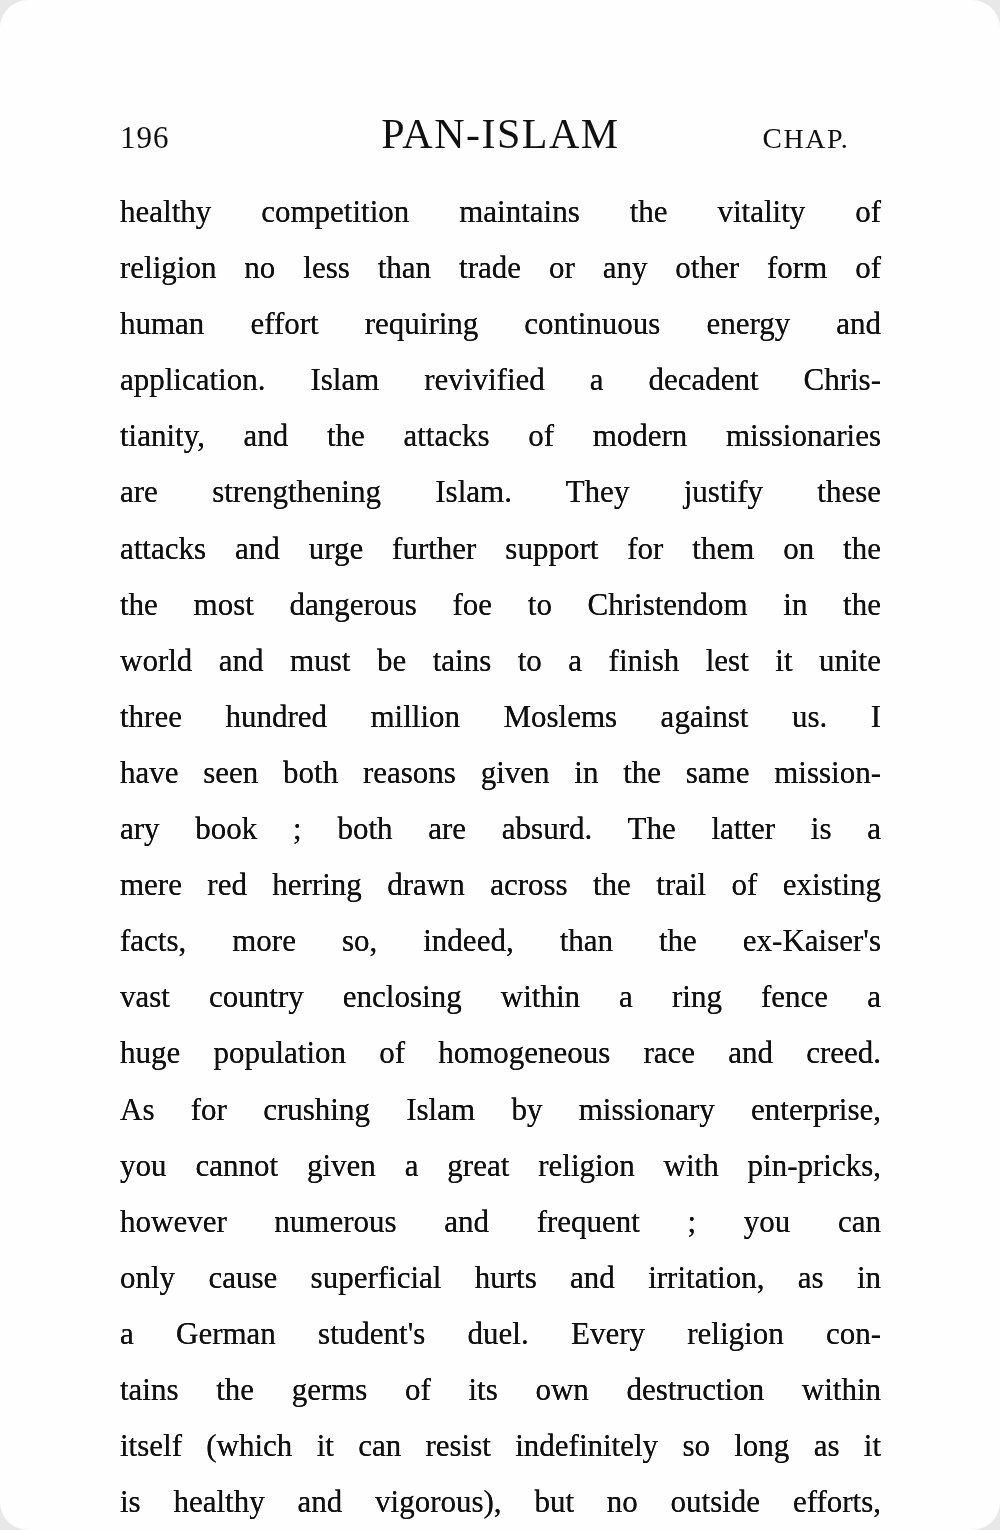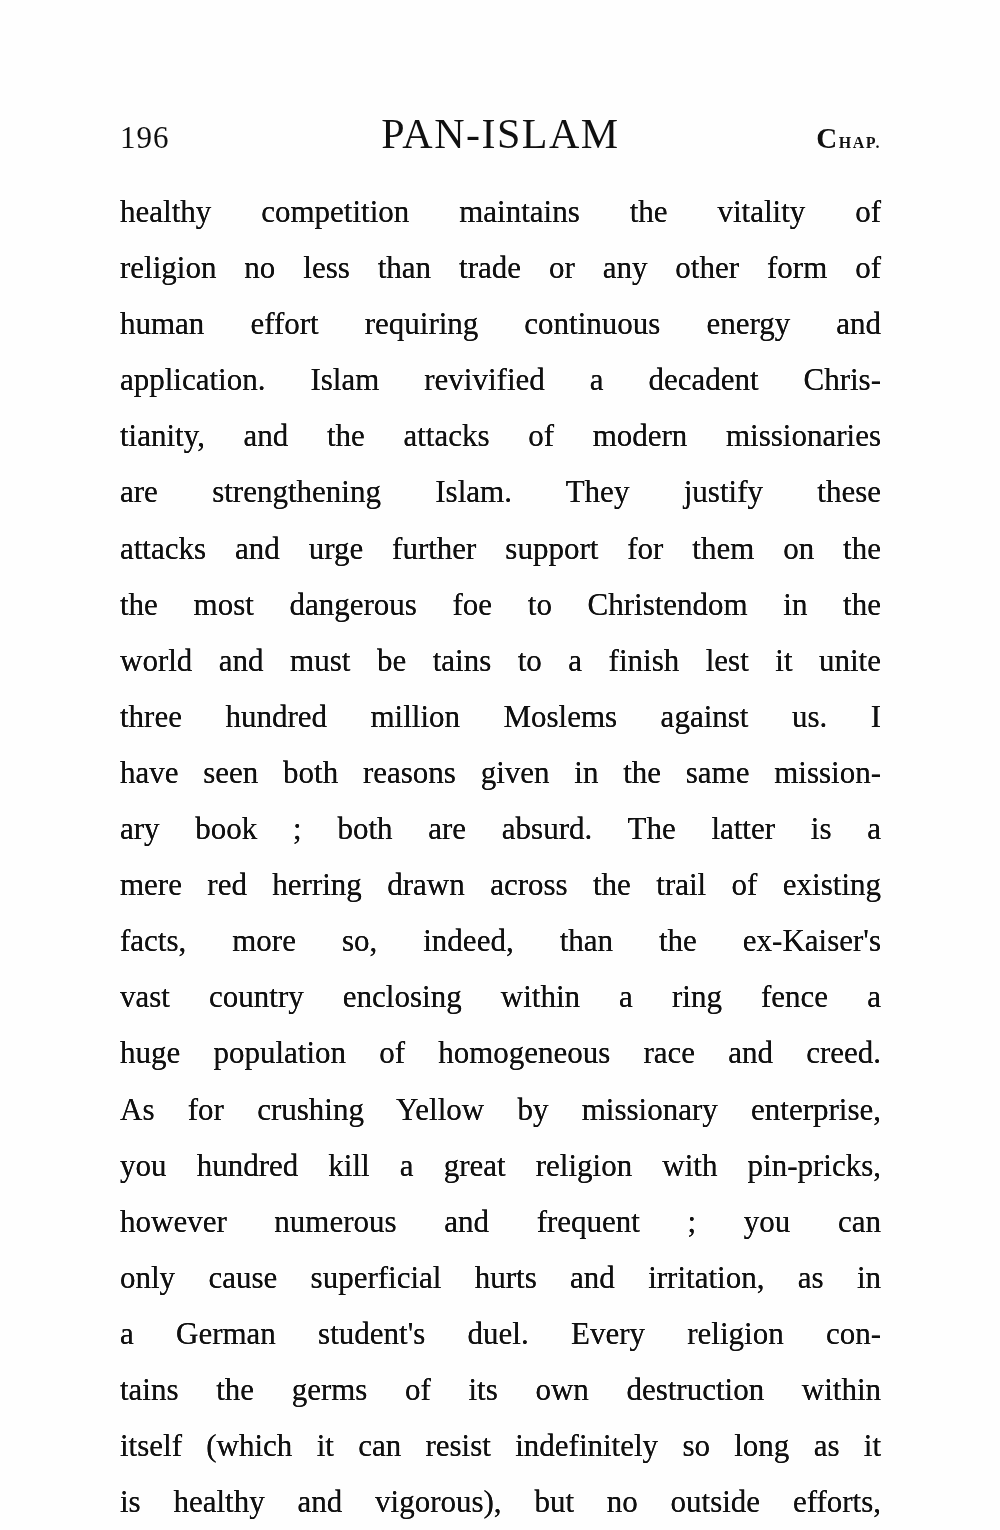--- a/index.html
+++ b/index.html
@@ -9,20 +9,21 @@
   }
   .page {
     position: relative;
     width: 1000px;
     height: 1530px;
     margin: 0 auto;
     background: #fefefe;
     color: #101010;
     font-family: "Liberation Serif", "DejaVu Serif", serif;
     overflow: hidden;
+    border-radius: 28px;
   }
   .header {
     position: absolute;
     top: 110px;
     left: 120px;
     width: 761px;
     display: flex;
     align-items: baseline;
   }
   .page-number {
@@ -32,24 +33,23 @@
     text-align: left;
   }
   .running-title {
     flex: 1;
     text-align: center;
     font-size: 42px;
     letter-spacing: 1.5px;
   }
   .chapter-label {
     width: 150px;
-    text-align: right;
-    font-size: 16px;
+    text-align: center;
+    font-size: 28px;
     letter-spacing: 1.5px;
-    font-weight: bold;
   }
   .chapter-label::first-letter {
     font-size: 29px;
   }
   .body-text {
     position: absolute;
     top: 178px;
     left: 120px;
     width: 761px;
     font-size: 31px;
@@ -85,22 +85,22 @@
       <div class="line"><span>attacks and urge further support for them on the</span></div>
       <div class="line"><span>the most dangerous foe to Christendom in the</span></div>
       <div class="line"><span>world and must be tains to a finish lest it unite</span></div>
       <div class="line"><span>three hundred million Moslems against us. I</span></div>
       <div class="line"><span>have seen both reasons given in the same mission-</span></div>
       <div class="line"><span>ary book ; both are absurd. The latter is a</span></div>
       <div class="line"><span>mere red herring drawn across the trail of existing</span></div>
       <div class="line"><span>facts, more so, indeed, than the ex-Kaiser's</span></div>
       <div class="line"><span>vast country enclosing within a ring fence a</span></div>
       <div class="line"><span>huge population of homogeneous race and creed.</span></div>
-      <div class="line"><span>As for crushing Yellow by missionary enterprise,</span></div>
-      <div class="line"><span>you hundred kill a great religion with pin-pricks,</span></div>
+      <div class="line"><span>As for crushing Islam by missionary enterprise,</span></div>
+      <div class="line"><span>you cannot given a great religion with pin-pricks,</span></div>
       <div class="line"><span>however numerous and frequent ; you can</span></div>
       <div class="line"><span>only cause superficial hurts and irritation, as in</span></div>
       <div class="line"><span>a German student's duel. Every religion con-</span></div>
       <div class="line"><span>tains the germs of its own destruction within</span></div>
       <div class="line"><span>itself (which it can resist indefinitely so long as it</span></div>
       <div class="line"><span>is healthy and vigorous), but no outside efforts,</span></div>
       <div class="line"><span>however overwhelming, can do aught but stiffen</span></div>
     </div>
 </div>
 

